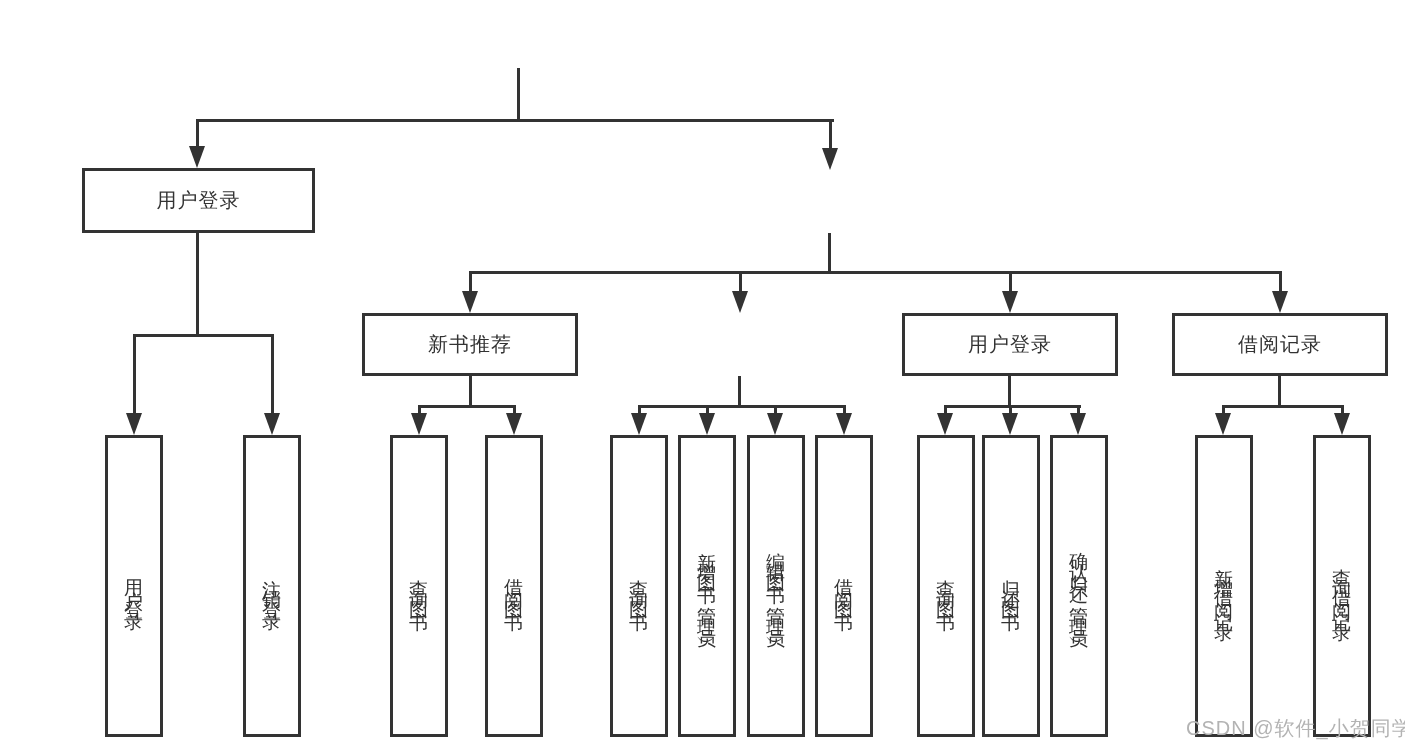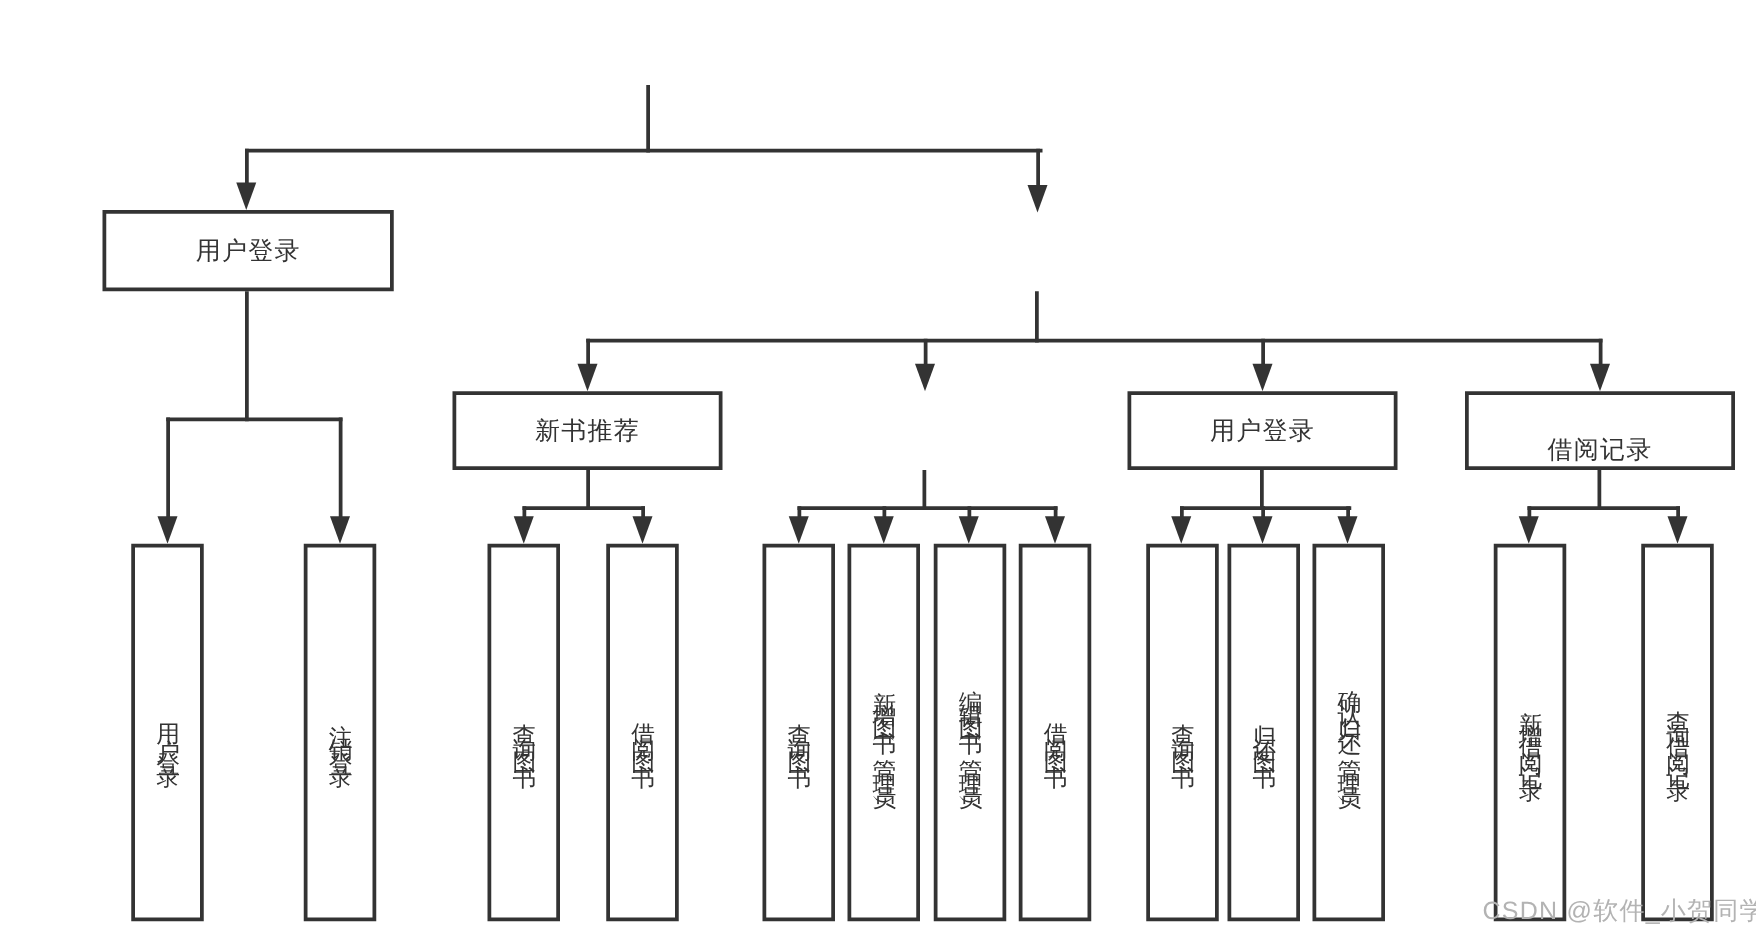--- a/index.html
+++ b/index.html
@@ -87,21 +87,21 @@
   <div class="arrow" style="left:1002px; top:291px;"></div>
   <div class="vline" style="left:1279px; top:271px; height:24px;"></div>
   <div class="arrow" style="left:1272px; top:291px;"></div>
 
   <div class="box" style="left:362px; top:313px; width:216px; height:63px;">
     <span>新书推荐</span>
   </div>
   <div class="box" style="left:902px; top:313px; width:216px; height:63px;">
     <span>用户登录</span>
   </div>
-  <div class="box" style="left:1172px; top:313px; width:216px; height:63px;align-items:flex-end;">
+  <div class="box" style="left:1172px; top:313px; width:216px; height:63px;">
     <span>借阅记录</span>
   </div>
 
   <div class="vline" style="left:469px; top:376px; height:32px;"></div>
   <div class="hline" style="left:418px; top:405px; width:98px;"></div>
   <div class="vline" style="left:418px; top:405px; height:13px;"></div>
   <div class="arrow" style="left:411px; top:413px;"></div>
   <div class="vline" style="left:513px; top:405px; height:13px;"></div>
   <div class="arrow" style="left:506px; top:413px;"></div>
 

